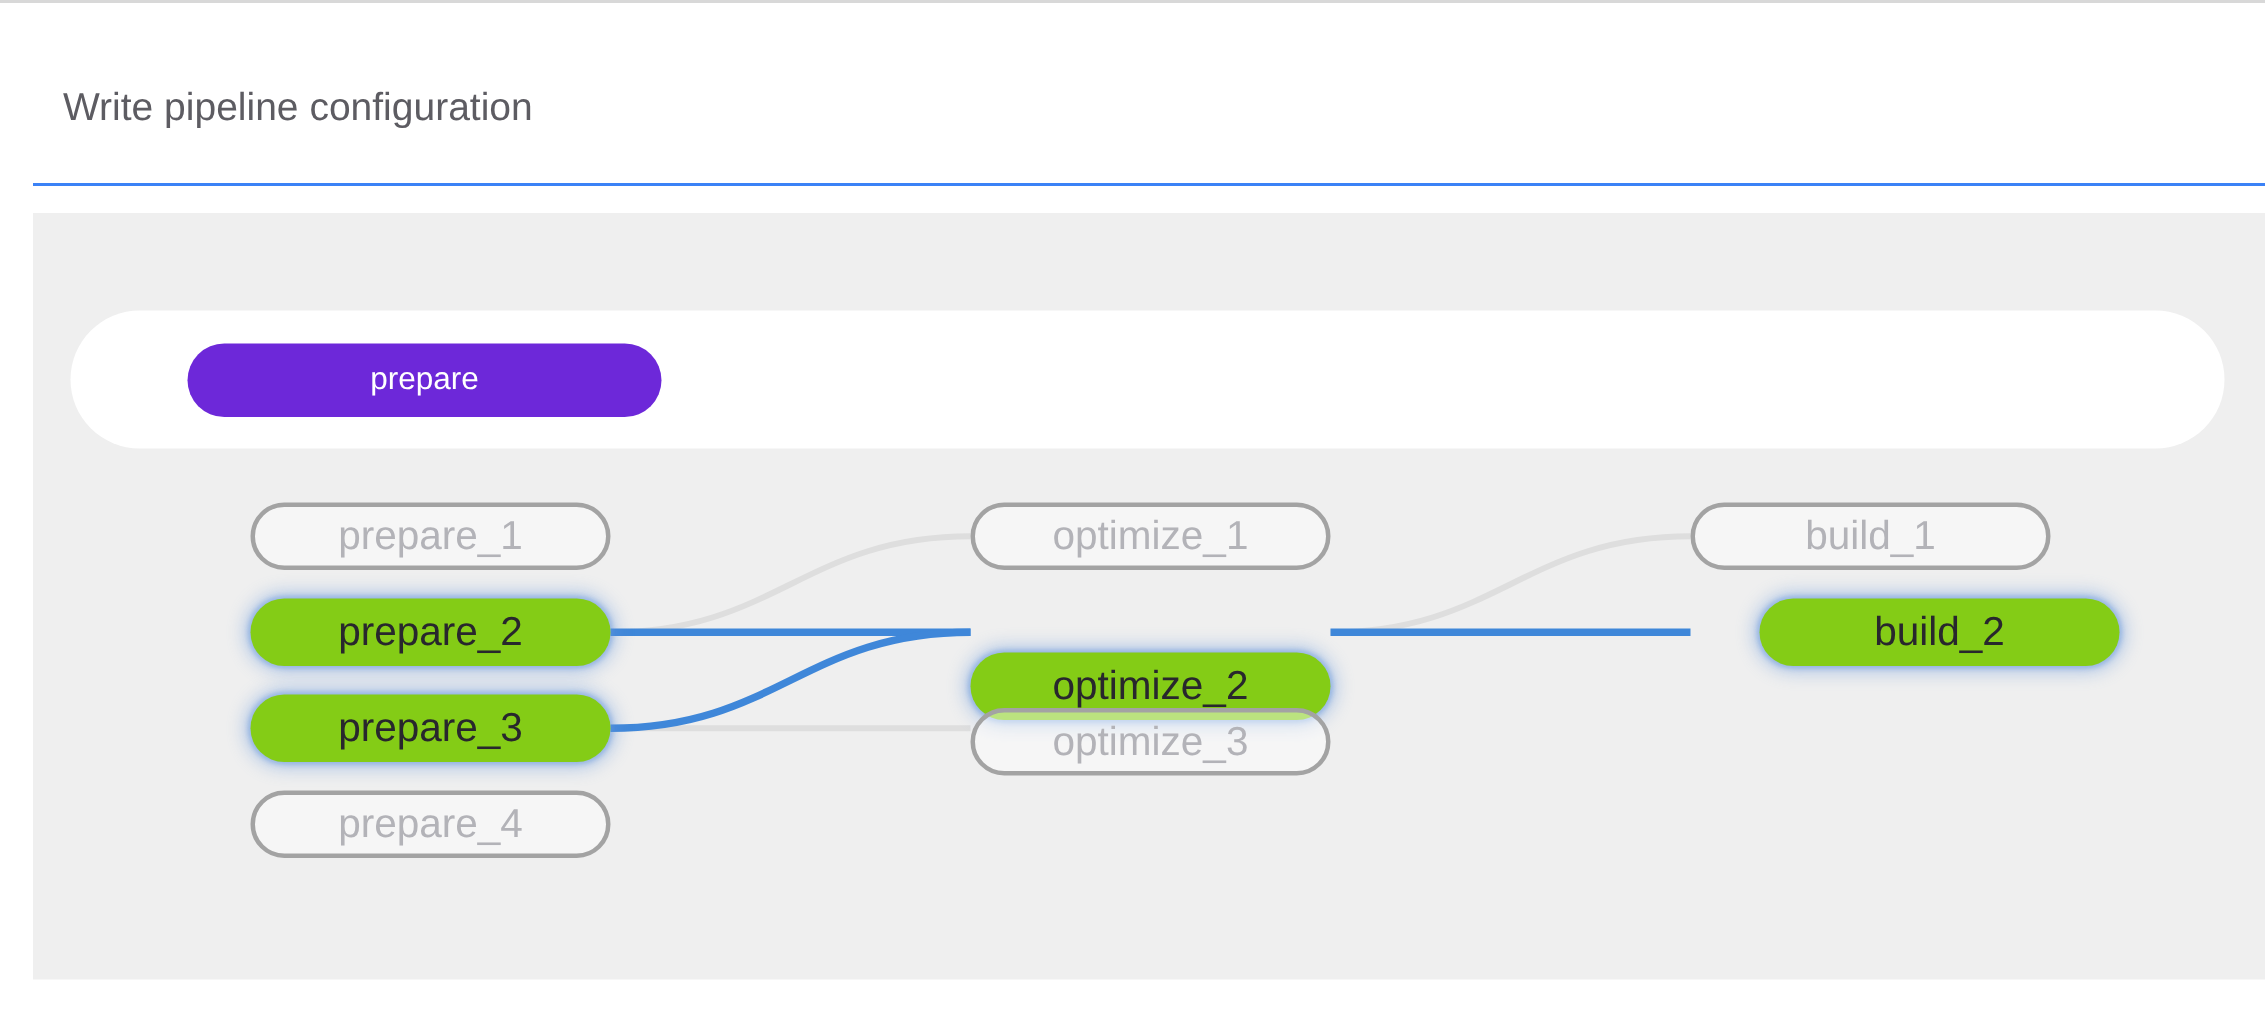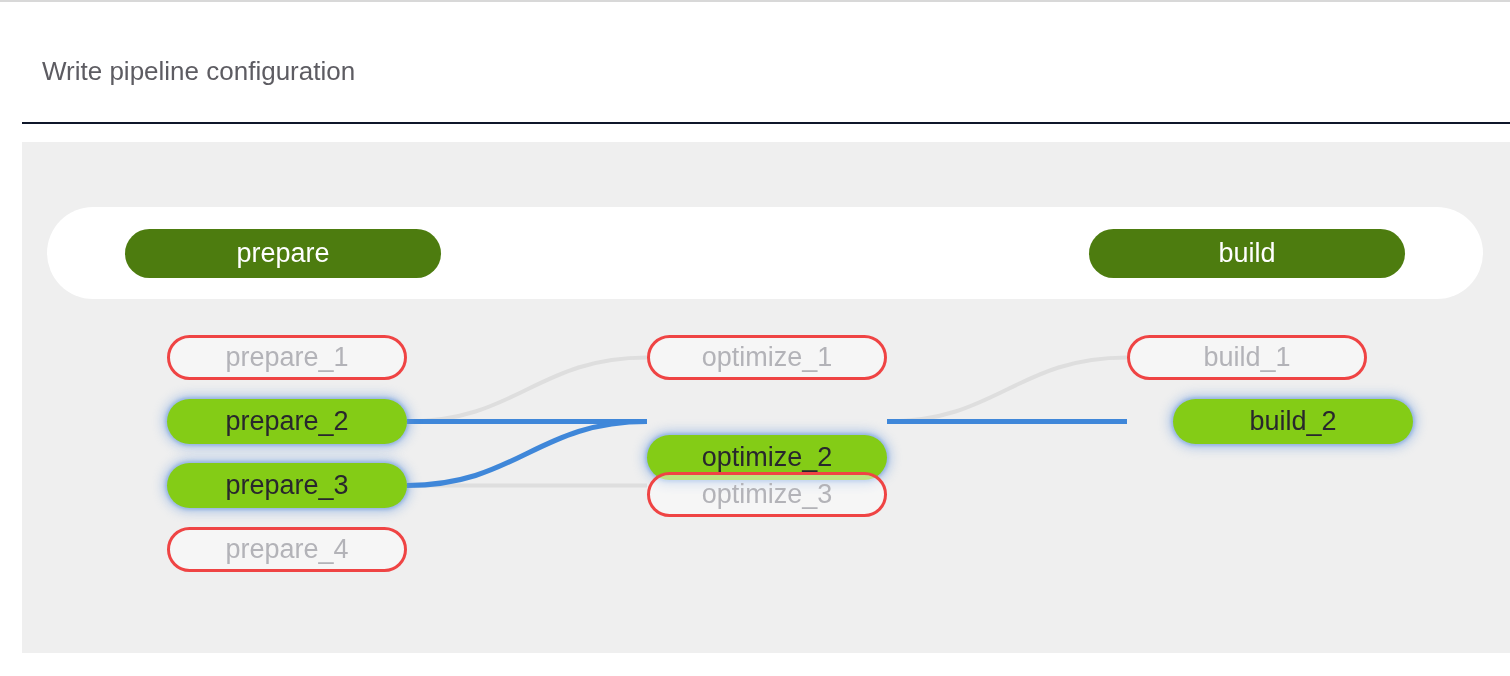--- a/index.html
+++ b/index.html
@@ -14,21 +14,21 @@
   .top-line {
     height: 2px;
     width: 100%;
     background: #d8d8d8;
   }
   
   .tabs-bar {
     margin-left: 22px;
     height: 122px;
     box-sizing: border-box;
-    border-bottom: 2px solid #0f172a;
+    border-bottom: 2px solid #3b82f6;
     display: flex;
     align-items: flex-start;
     padding-left: 20px;
   }
   .tab {
     height: 100%;
     display: flex;
     align-items: center;
     padding-top: 18px;
     box-sizing: border-box;
@@ -75,23 +75,23 @@
     display: flex;
     align-items: center;
     justify-content: space-between;
     padding: 0 78px;
     box-sizing: border-box;
   }
   .stage-pill {
     width: 316px;
     height: 49px;
     border-radius: 25px;
-    background: #4d7c0f;
+    background: #6d28d9;
     color: #ffffff;
-    font-size: 27px;
+    font-size: 21px;
     display: flex;
     align-items: center;
     justify-content: center;
   }
   .links-canvas {
     position: absolute;
     left: 0;
     top: 0;
     pointer-events: none;
   }
@@ -102,21 +102,21 @@
     border-radius: 23px;
     box-sizing: border-box;
     display: flex;
     align-items: center;
     justify-content: center;
     font-size: 27px;
     cursor: pointer;
   }
   .job-pill.dimmed {
     background: rgba(255, 255, 255, 0.45);
-    border: 3px solid #ef4444;
+    border: 3px solid #a3a3a3;
     color: #b3b3b8;
   }
   .job-pill.highlighted {
     background: #84cc16;
     color: #28272d;
     box-shadow: 0 0 3px 2px rgba(98, 148, 220, 0.40),
                 0 0 11px 4px rgba(98, 148, 220, 0.45);
   }
 </style>
 </head>
@@ -124,21 +124,20 @@
 
 <div class="top-line"></div>
 
 <div class="tabs-bar">
   <div class="tab">Write pipeline configuration</div>
 </div>
 
 <div class="graph-panel">
   <div class="stages-header">
     <div class="stage-pill">prepare</div>
-    <div class="stage-pill">build</div>
   </div>
 
   <svg class="links-canvas" width="1488" height="511">
       <path d="M385,279.5 C495,279.5 515,215.5 625,215.5" fill="none" stroke="#dedede" stroke-width="4"></path>
       <path d="M385,343.5 L625,343.5" fill="none" stroke="#dedede" stroke-width="4"></path>
       <path d="M865,279.5 C975,279.5 995,215.5 1105,215.5" fill="none" stroke="#dedede" stroke-width="4"></path>
       <path d="M385,279.5 L625,279.5" fill="none" stroke="#3f87d9" stroke-width="5"></path>
       <path d="M385,343.5 C495,343.5 515,279.5 625,279.5" fill="none" stroke="#3f87d9" stroke-width="5"></path>
       <path d="M865,279.5 L1105,279.5" fill="none" stroke="#3f87d9" stroke-width="5"></path>
     </svg>

